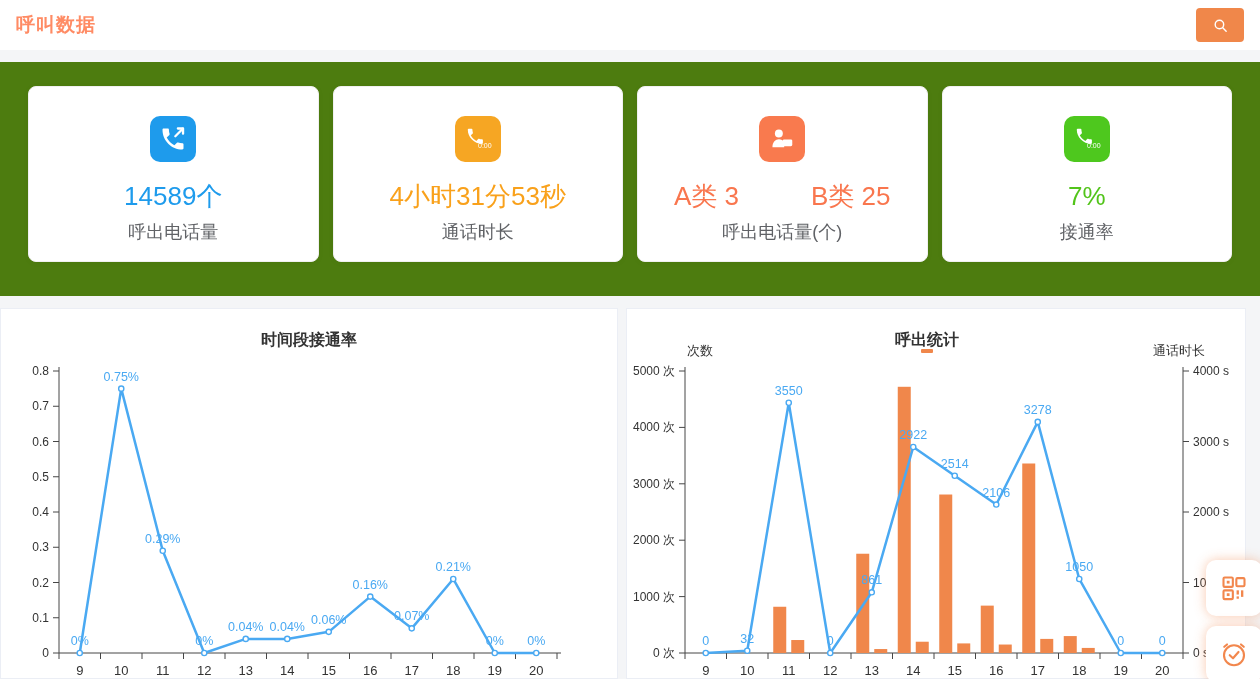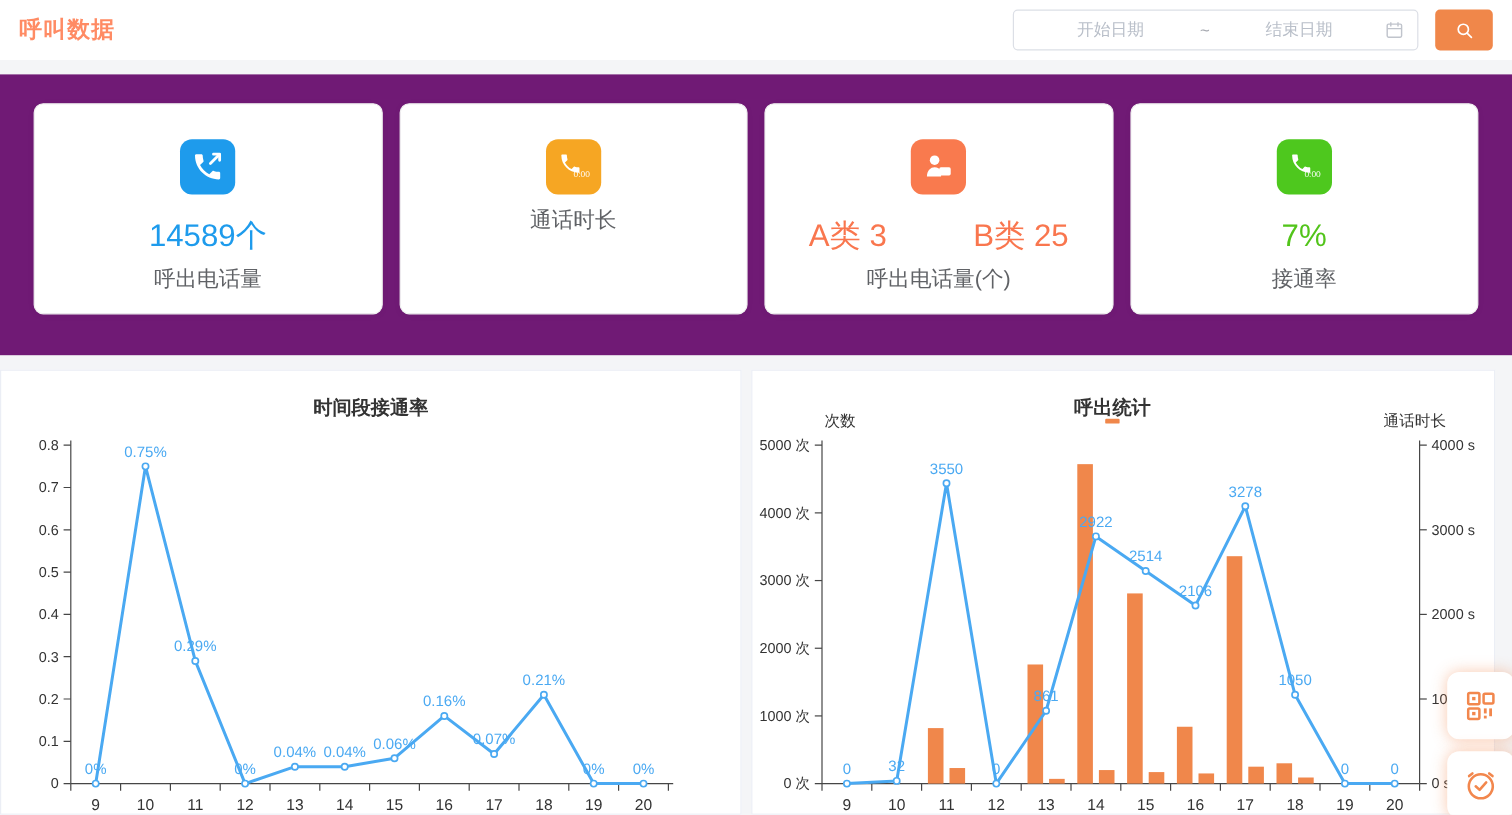--- a/index.html
+++ b/index.html
@@ -16,21 +16,21 @@
   .page-title { font-size:19px; font-weight:600; color:#ff8b64; letter-spacing:1px; }
   .header-right { display:flex; align-items:center; gap:14px; }
   .date-range { width:338px; height:34px; border:1px solid #dcdfe6; border-radius:4px; background:#fff;
     display:flex; align-items:center; padding:0 10px; font-size:14px; color:#b9bfc9; cursor:pointer; }
   .dr-part { flex:1; text-align:center; }
   .dr-sep { color:#a8abb2; padding:0 4px; }
   .search-btn { width:48px; height:34px; background:#f0874a; border:none; border-radius:4px;
     display:flex; align-items:center; justify-content:center; cursor:pointer; }
 
   
-  .cards-strip { background:#701a75; margin-top:12px; height:234px; padding:24px 28px 0; }
+  .cards-strip { background:#4d7c0f; margin-top:12px; height:234px; padding:24px 28px 0; }
   .cards-row { display:flex; gap:14px; }
   .card { flex:1; height:176px; background:#fff; border:1px solid #f0f0f0; border-radius:8px;
     box-shadow:0 1px 6px rgba(0,0,0,.04); display:flex; flex-direction:column; align-items:center; padding-top:29px; }
   .card-icon { width:46px; height:46px; border-radius:10px; display:flex; align-items:center; justify-content:center; color:#fff; }
   .card-value { margin-top:19px; font-size:26px; line-height:30px; }
   .card-values-row { margin-top:19px; width:100%; padding:0 36px; display:flex; justify-content:space-between; font-size:26px; line-height:30px; }
   .card-label { margin-top:9px; font-size:18px; color:#606266; }
 
   
   .charts-row { display:flex; gap:8px; margin-top:12px; height:371px; }
@@ -44,33 +44,20 @@
     color:#f2874d; cursor:pointer; }
   .fab-qr { left:1206px; top:560px; }
   .fab-clock { left:1206px; top:626px; }
 </style>
 </head>
 <body>
 
 <div class="header">
   <div class="page-title">呼叫数据</div>
   <div class="header-right">
-    <div class="date-range">
-      <span class="dr-part">开始日期</span>
-      <span class="dr-sep">~</span>
-      <span class="dr-part">结束日期</span>
-      <span style="display:flex;">
-        <svg width="18" height="18" viewBox="0 0 24 24" fill="none" stroke="#c0c4cc" stroke-width="1.6">
-          <rect x="4" y="5.5" width="16" height="14.5" rx="1.5"></rect>
-          <line x1="8" y1="3.5" x2="8" y2="8"></line>
-            <line x1="16" y1="3.5" x2="16" y2="8"></line>
-          <line x1="4" y1="10.5" x2="20" y2="10.5"></line>
-        </svg>
-      </span>
-    </div>
     <button class="search-btn">
       <span style="display:flex;">
         <svg width="17" height="17" viewBox="0 0 24 24" fill="none" stroke="#fff" stroke-width="2" stroke-linecap="round">
           <circle cx="10.5" cy="10.5" r="6"></circle>
             <line x1="15.2" y1="15.2" x2="20" y2="20"></line>
         </svg>
       </span>
     </button>
   </div>
 </div>
@@ -90,20 +77,21 @@
       <div class="card-label">呼出电话量</div>
     </div>
 
     <div class="card">
       <div class="card-icon" style="background: rgb(246, 166, 35);">
         <svg width="28" height="28" viewBox="0 0 24 24">
           <path fill="#fff" transform="scale(0.72) translate(1.5,1.5)" d="M6.6 10.8c1.4 2.8 3.8 5.1 6.6 6.6l2.2-2.2c.3-.3.7-.4 1-.2 1.1.4 2.3.6 3.6.6.6 0 1 .4 1 1V20c0 .6-.4 1-1 1C10.6 21 3 13.4 3 4c0-.6.4-1 1-1h3.5c.6 0 1 .4 1 1 0 1.2.2 2.5.6 3.6.1.3 0 .7-.2 1l-2.3 2.2z"></path>
           <text x="12" y="19.5" font-size="6" fill="#fff">0:00</text>
         </svg>
       </div>
+      <div class="card-value" style="color: rgb(249, 161, 27);">4小时31分53秒</div>
       <div class="card-label">通话时长</div>
     </div>
 
     <div class="card">
       <div class="card-icon" style="background: rgb(249, 122, 78);">
         <svg width="28" height="28" viewBox="0 0 24 24">
           <circle cx="9.3" cy="7.3" r="3.4" fill="#fff"></circle>
           <path d="M3.8 19c0-4.3 2.6-6.7 5.5-6.7 2 0 3.7 1 4.6 2.8V19z" fill="#fff"></path>
           <rect x="12.6" y="12.4" width="8.2" height="5.8" rx="1.2" fill="#fff"></rect>
           <circle cx="15" cy="15.3" r="0.9" fill="currentColor"></circle>

